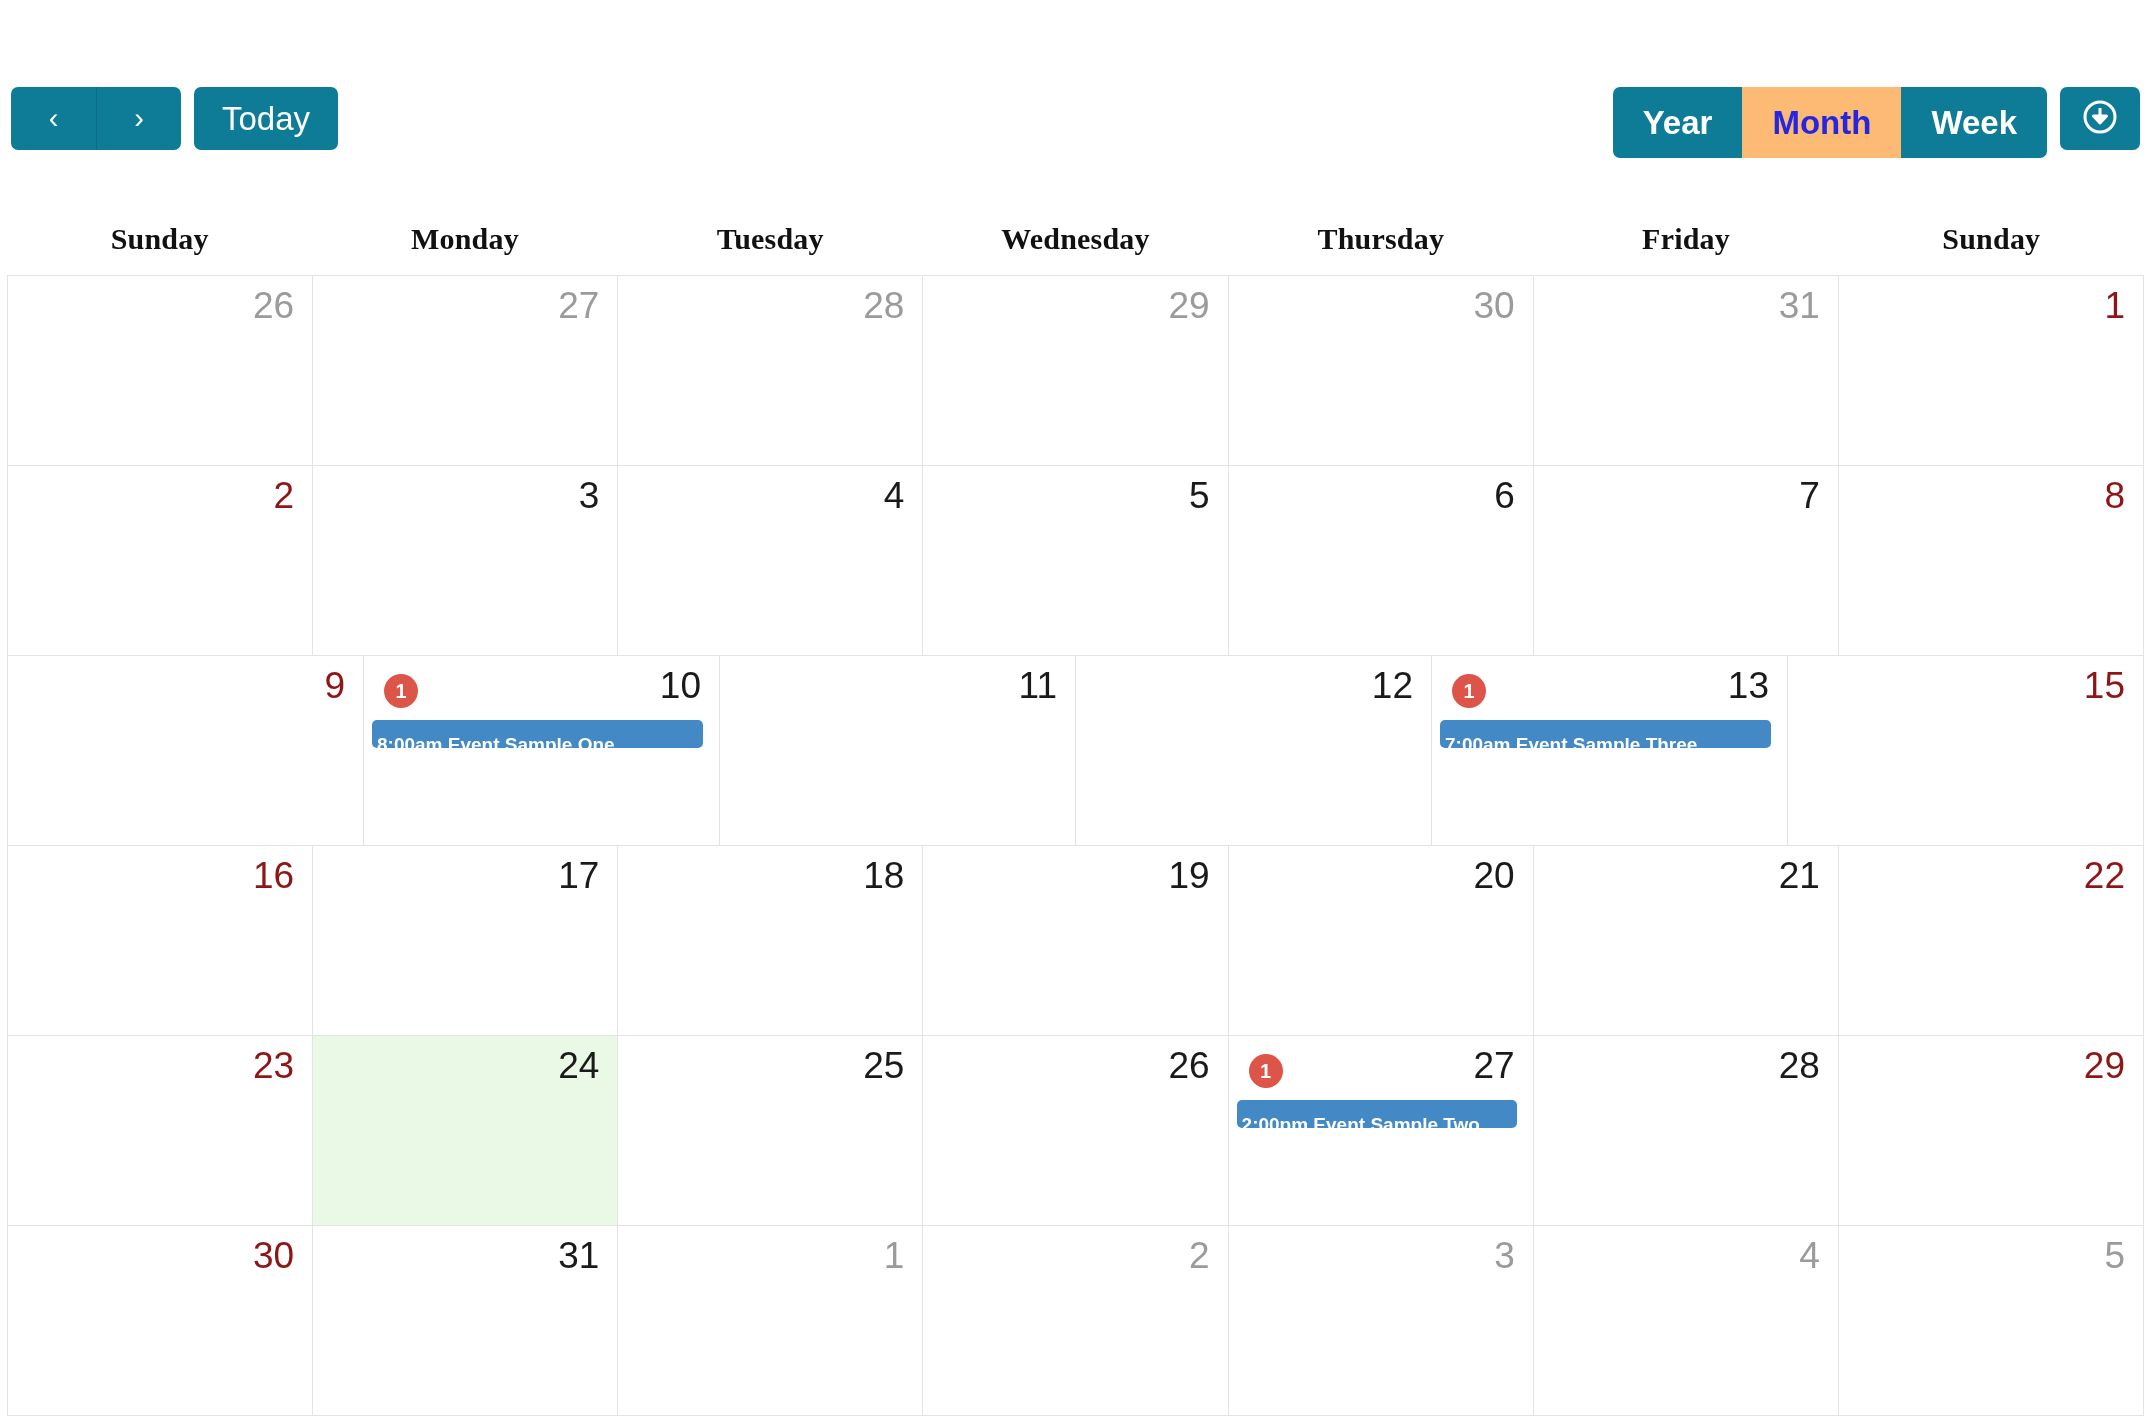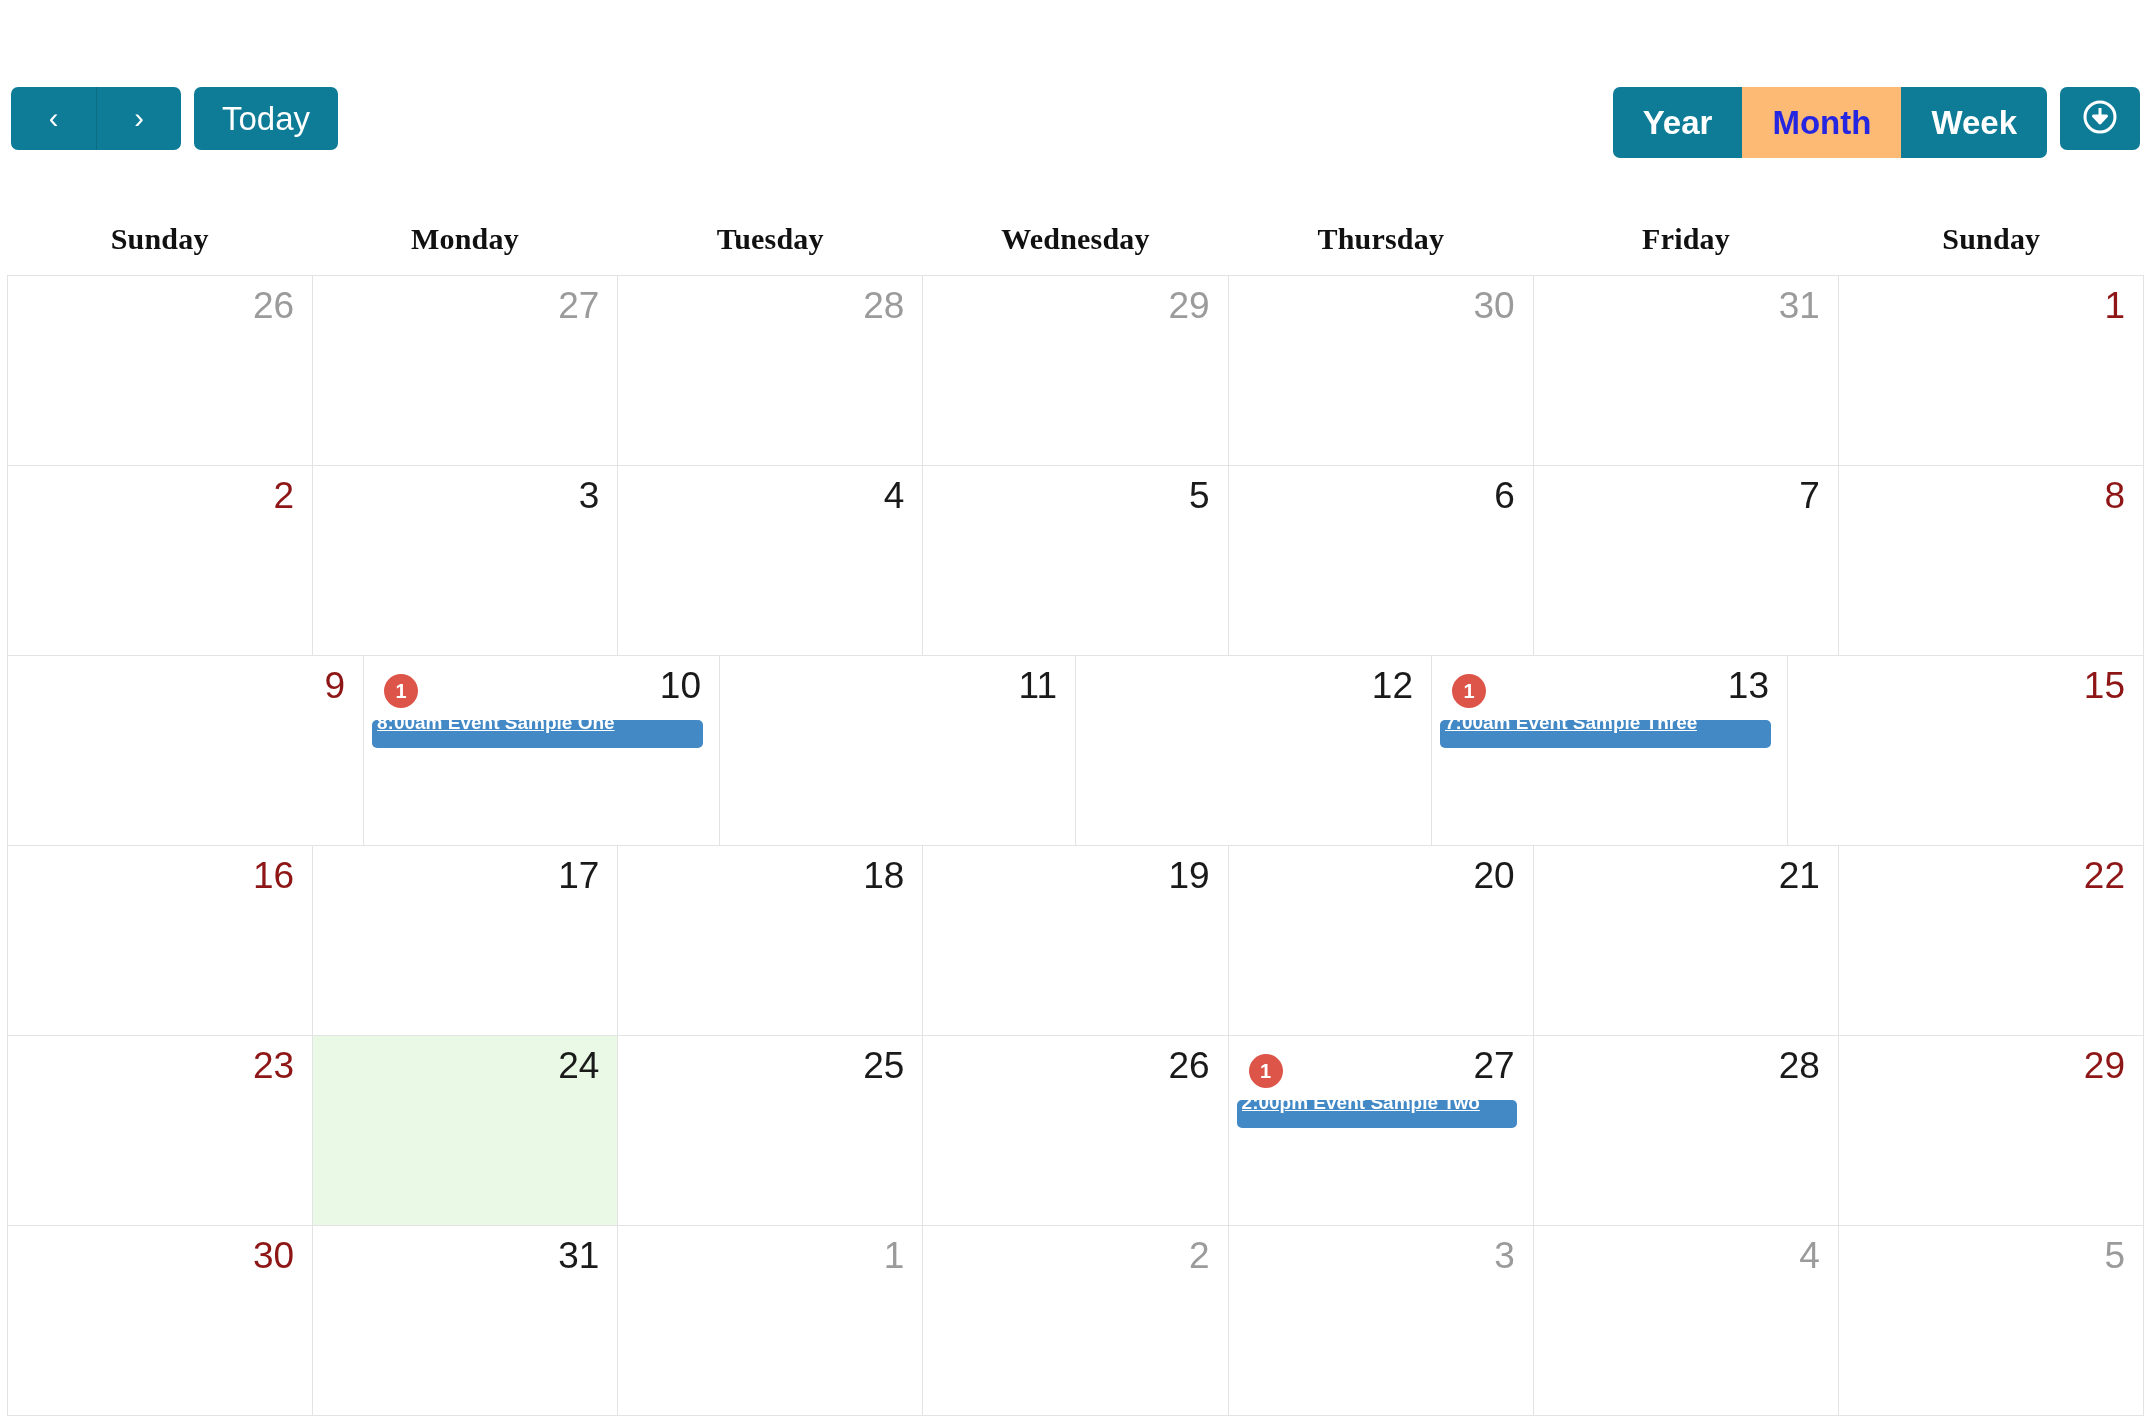--- a/index.html
+++ b/index.html
@@ -166,21 +166,21 @@
 
   .event {
     position: absolute;
     top: 64px;
     left: 8px;
     right: 16px;
     height: 28px;
     background: #4289c6;
     border-radius: 5px;
     display: flex;
-    align-items: flex-end;
+    align-items: flex-start;
     padding: 14px 5px;
     box-sizing: border-box;
   }
   .event-label {
     color: #ffffff;
     font-size: 19px;
     font-weight: bold;
     text-decoration: underline;
     white-space: nowrap;
     overflow: hidden;

